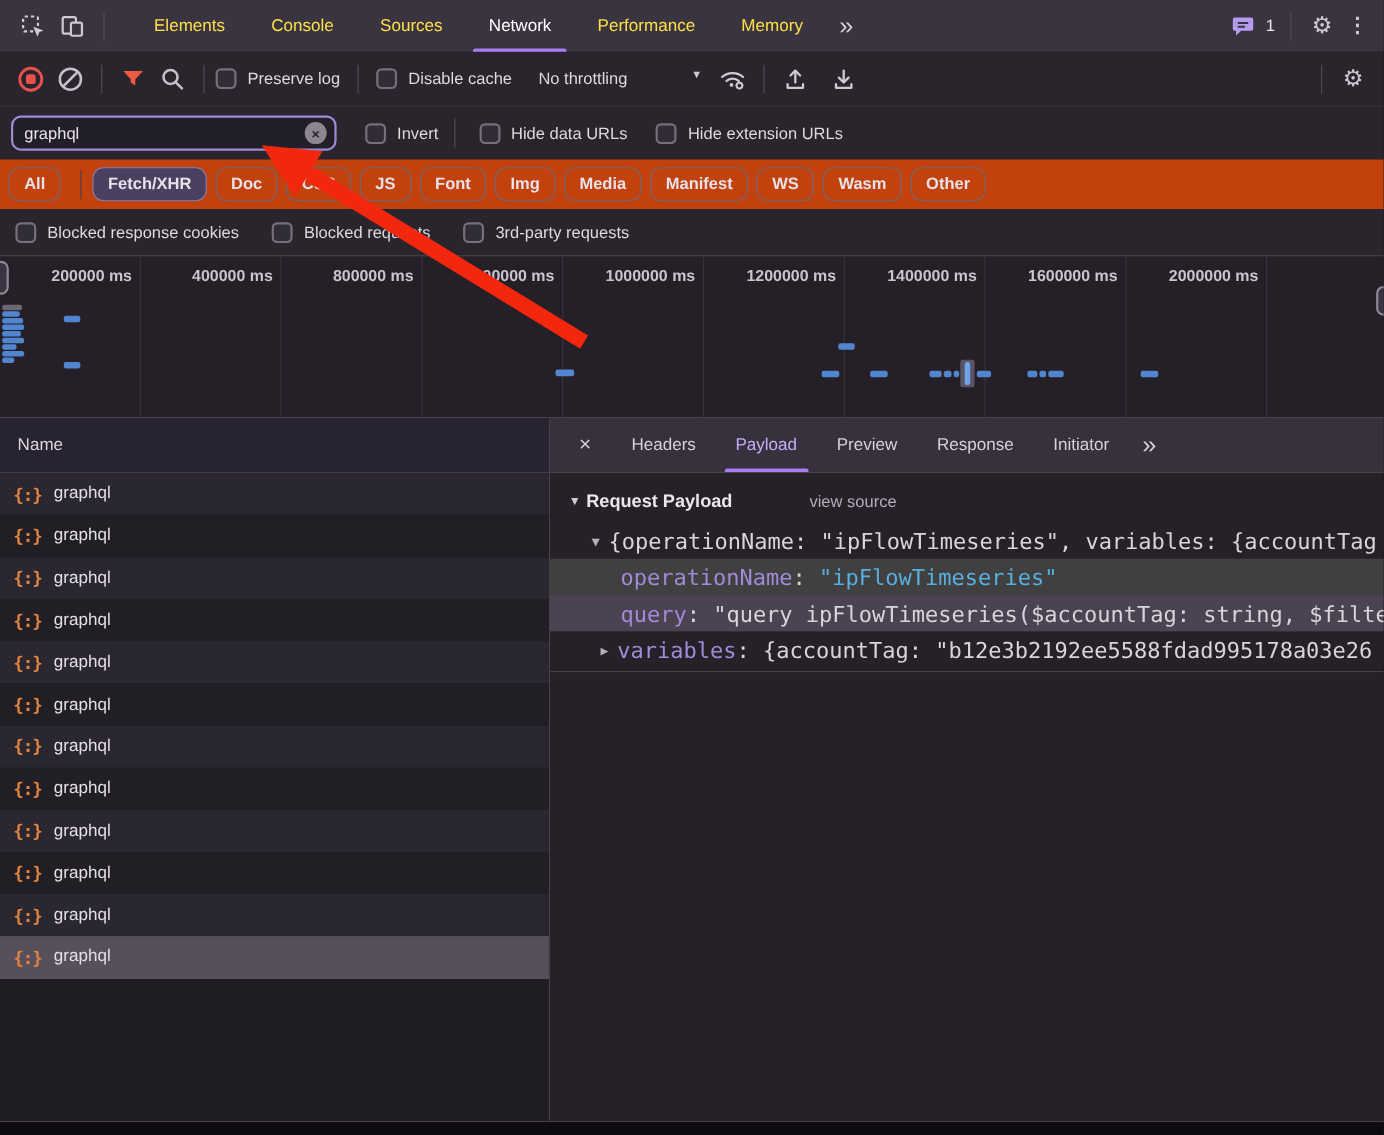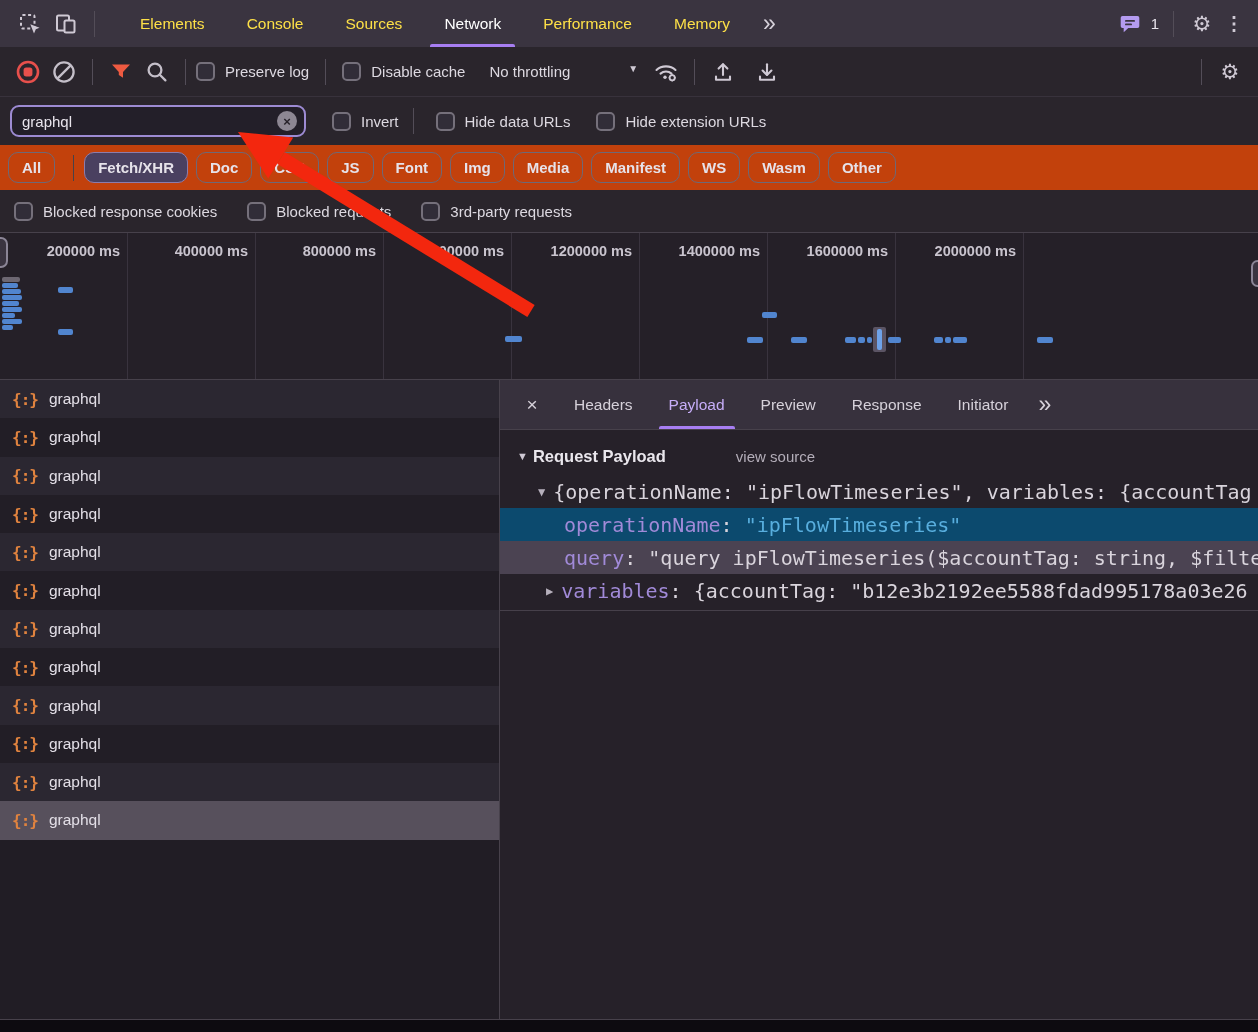--- a/index.html
+++ b/index.html
@@ -77,21 +77,21 @@
 
   
   .payload { flex:1; overflow:hidden; }
   .p-header { height:38px; margin-top:7px; display:flex; align-items:center; padding-left:17px; }
   .tri { font-size:11px; color:#cfc9d4; margin-right:5px; flex:none; }
   .p-title { font-size:16.5px; font-weight:bold; color:#eae7ed; }
   .view-source { font-size:15px; color:#b3adb8; margin-left:70px; }
   .p-row { height:33px; display:flex; align-items:center; white-space:pre; overflow:hidden; font-family:"DejaVu Sans Mono", monospace; font-size:20px; color:#d9d4dc; }
   .p-row .tri { margin-right:8px; font-size:12px; color:#b6b0bc; }
   .p-row.summary { padding-left:38px; }
-  .p-row.stripe { background:#0c4a6e; }
+  .p-row.stripe { background:#404040; }
   .p-row.selected { background:#4b4352; }
   .p-row.kv { padding-left:64px; }
   .p-row.expandable { padding-left:46px; }
   .key { color:#a18ad8; }
   .str { color:#58aede; }
   .p-divider { border-bottom:1px solid #46404a; margin-top:3px; }
 
   
   .arrow-overlay { position:absolute; left:0; top:0; width:1258px; height:1032px; pointer-events:none; z-index:50; }
 
@@ -271,20 +271,21 @@
       <span>3rd-party requests</span>
     </div>
   </div>
 
   <div class="timeline" id="timeline">
     <div class="tl-cols" id="tl-cols">
         <div class="tl-cell">200000 ms</div>
         <div class="tl-cell">400000 ms</div>
         <div class="tl-cell">800000 ms</div>
         <div class="tl-cell">800000 ms</div>
+        <div class="tl-cell">1000000 ms</div>
         <div class="tl-cell">1200000 ms</div>
         <div class="tl-cell">1400000 ms</div>
         <div class="tl-cell">1600000 ms</div>
         <div class="tl-cell">2000000 ms</div>
       </div>
     <div class="tl-handle left"></div>
     <div class="tl-handle right"></div>
   <div class="tl-bar" style="left: 2px; top: 44px; width: 18px; height: 5px; background: rgb(109, 103, 114);"></div>
       <div class="tl-bar" style="left: 2px; top: 50px; width: 16px; height: 5px; background: rgb(81, 133, 207);"></div>
       <div class="tl-bar" style="left: 2px; top: 56px; width: 19px; height: 5px; background: rgb(81, 133, 207);"></div>
@@ -308,20 +309,23 @@
       <div class="tl-bar" style="left: 888px; top: 104px; width: 13px; height: 6px; background: rgb(81, 133, 207);"></div>
       <div class="tl-bar" style="left: 934px; top: 104px; width: 9px; height: 6px; background: rgb(81, 133, 207);"></div>
       <div class="tl-bar" style="left: 945px; top: 104px; width: 6px; height: 6px; background: rgb(81, 133, 207);"></div>
       <div class="tl-bar" style="left: 953px; top: 104px; width: 14px; height: 6px; background: rgb(81, 133, 207);"></div>
       <div class="tl-bar" style="left: 1037px; top: 104px; width: 16px; height: 6px; background: rgb(81, 133, 207);"></div>
     </div>
 
   <div class="main">
 
     <div class="left-panel">
+      <div class="name-header">
+        <span>Name</span>
+      </div>
       <div class="req-list" id="req-list">
           <div class="req-row">
             <span class="json-icon">{:}</span>
             <span>graphql</span>
           </div>
           <div class="req-row">
             <span class="json-icon">{:}</span>
             <span>graphql</span>
           </div>
           <div class="req-row">

